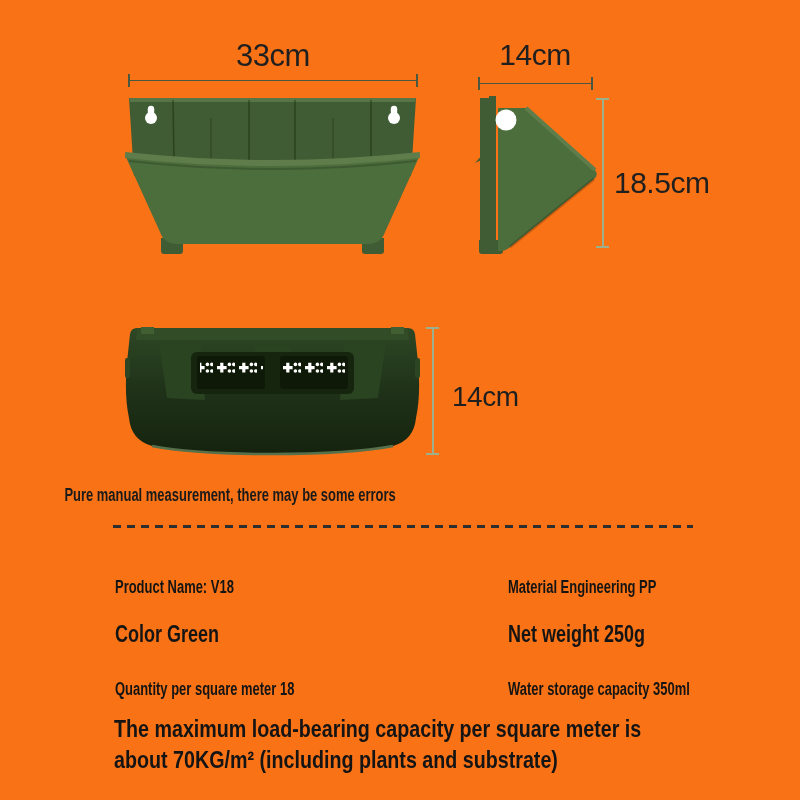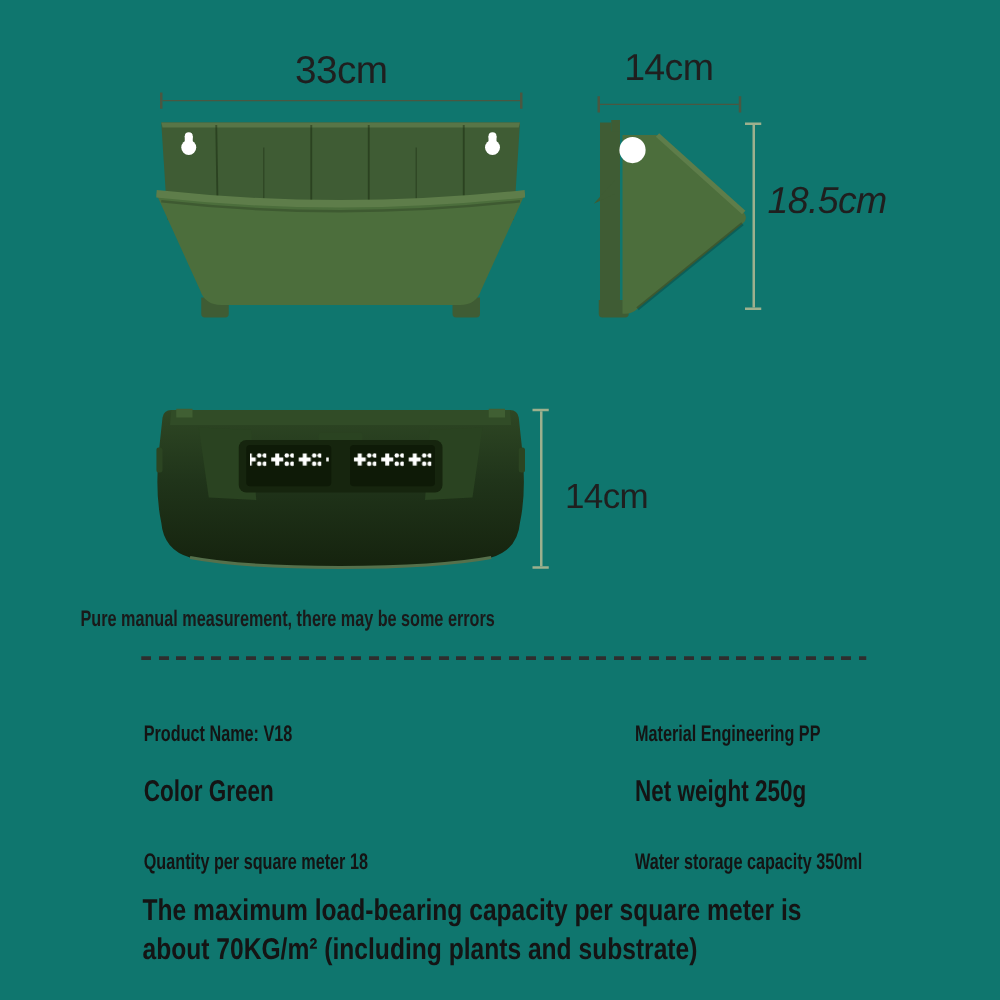--- a/index.html
+++ b/index.html
@@ -6,21 +6,21 @@
     --planter-green:#4c6e3c;
     --planter-green-dark:#3f5c34;
     --planter-top-dark:#1d2f15;
     --dimension-line:#4a5741;
     --dimension-line-light:#9db08d;
     --text:#1a1a1a;
   }
   *{margin:0;padding:0;box-sizing:border-box;}
   html,body{background:#fff;}
   body{font-family:"Liberation Sans",sans-serif;color:var(--text);}
-  .canvas{position:relative;width:800px;height:800px;background:#0f766e;overflow:hidden;}
+  .canvas{position:relative;width:800px;height:800px;background:#f97316;overflow:hidden;}
 
   .dim-label{position:absolute;font-size:30px;font-weight:400;color:#1f1f1f;letter-spacing:-0.5px;}
   .dim-label.centered{text-align:center;}
 
   
   .hdim{position:absolute;height:13px;border-left:2px solid var(--dimension-line);border-right:2px solid var(--dimension-line);}
   .hdim::after{content:"";position:absolute;left:0;right:0;top:50%;height:1.5px;margin-top:-0.75px;background:var(--dimension-line);}
 
   
   .vdim{position:absolute;width:13px;border-top:2px solid var(--dimension-line-light);border-bottom:2px solid var(--dimension-line-light);}
@@ -91,21 +91,21 @@
     <path class="fill-green-dark" d="M10,4 h9 v7 h7 v135 l-5,9 h-11 Z"></path>
     <path class="fill-green-dark" d="M22,50 L5,69 L22,61 Z"></path>
     <path class="fill-green-dark" d="M9,146 h24 v11 q0,3 -3,3 H12 q-3,0 -3,-3 Z"></path>
     <path class="fill-green" d="M28,14 L56,14 L125,76 Q129,81 124,85 L40,153 Q36,157 30,157 L28,157 Z"></path>
     <path d="M56,14 L125,76" stroke="#5e7d4a" stroke-width="4" fill="none"></path>
     <path d="M124,85 L40,153" stroke="rgba(0,0,0,0.2)" stroke-width="3" fill="none"></path>
     <circle cx="36" cy="26" r="10.5" fill="#ffffff"></circle>
   </svg>
 
   <div class="vdim" style="left:596px;top:98px;height:150px;"></div>
-  <div class="dim-label" style="left:614px;top:144px;font-style:italic;">18.5cm</div>
+  <div class="dim-label" style="left:614px;top:166px;">18.5cm</div>
 
   <svg style="position:absolute;left:125px;top:320px;" width="295" height="140" viewBox="0 0 295 140">
     <defs>
       <linearGradient id="tv" x1="0" y1="0" x2="0" y2="1">
         <stop offset="0" stop-color="#2e4724"></stop>
         <stop offset="0.45" stop-color="#20341a"></stop>
         <stop offset="1" stop-color="#15230e"></stop>
       </linearGradient>
       <pattern id="drainpat" width="22" height="33" patternUnits="userSpaceOnUse">
         <path d="M4,13 h3.2 v-3.2 h3.2 v3.2 h3.2 v3.2 h-3.2 v3.2 h-3.2 v-3.2 H4 Z" fill="#ffffff"></path>

